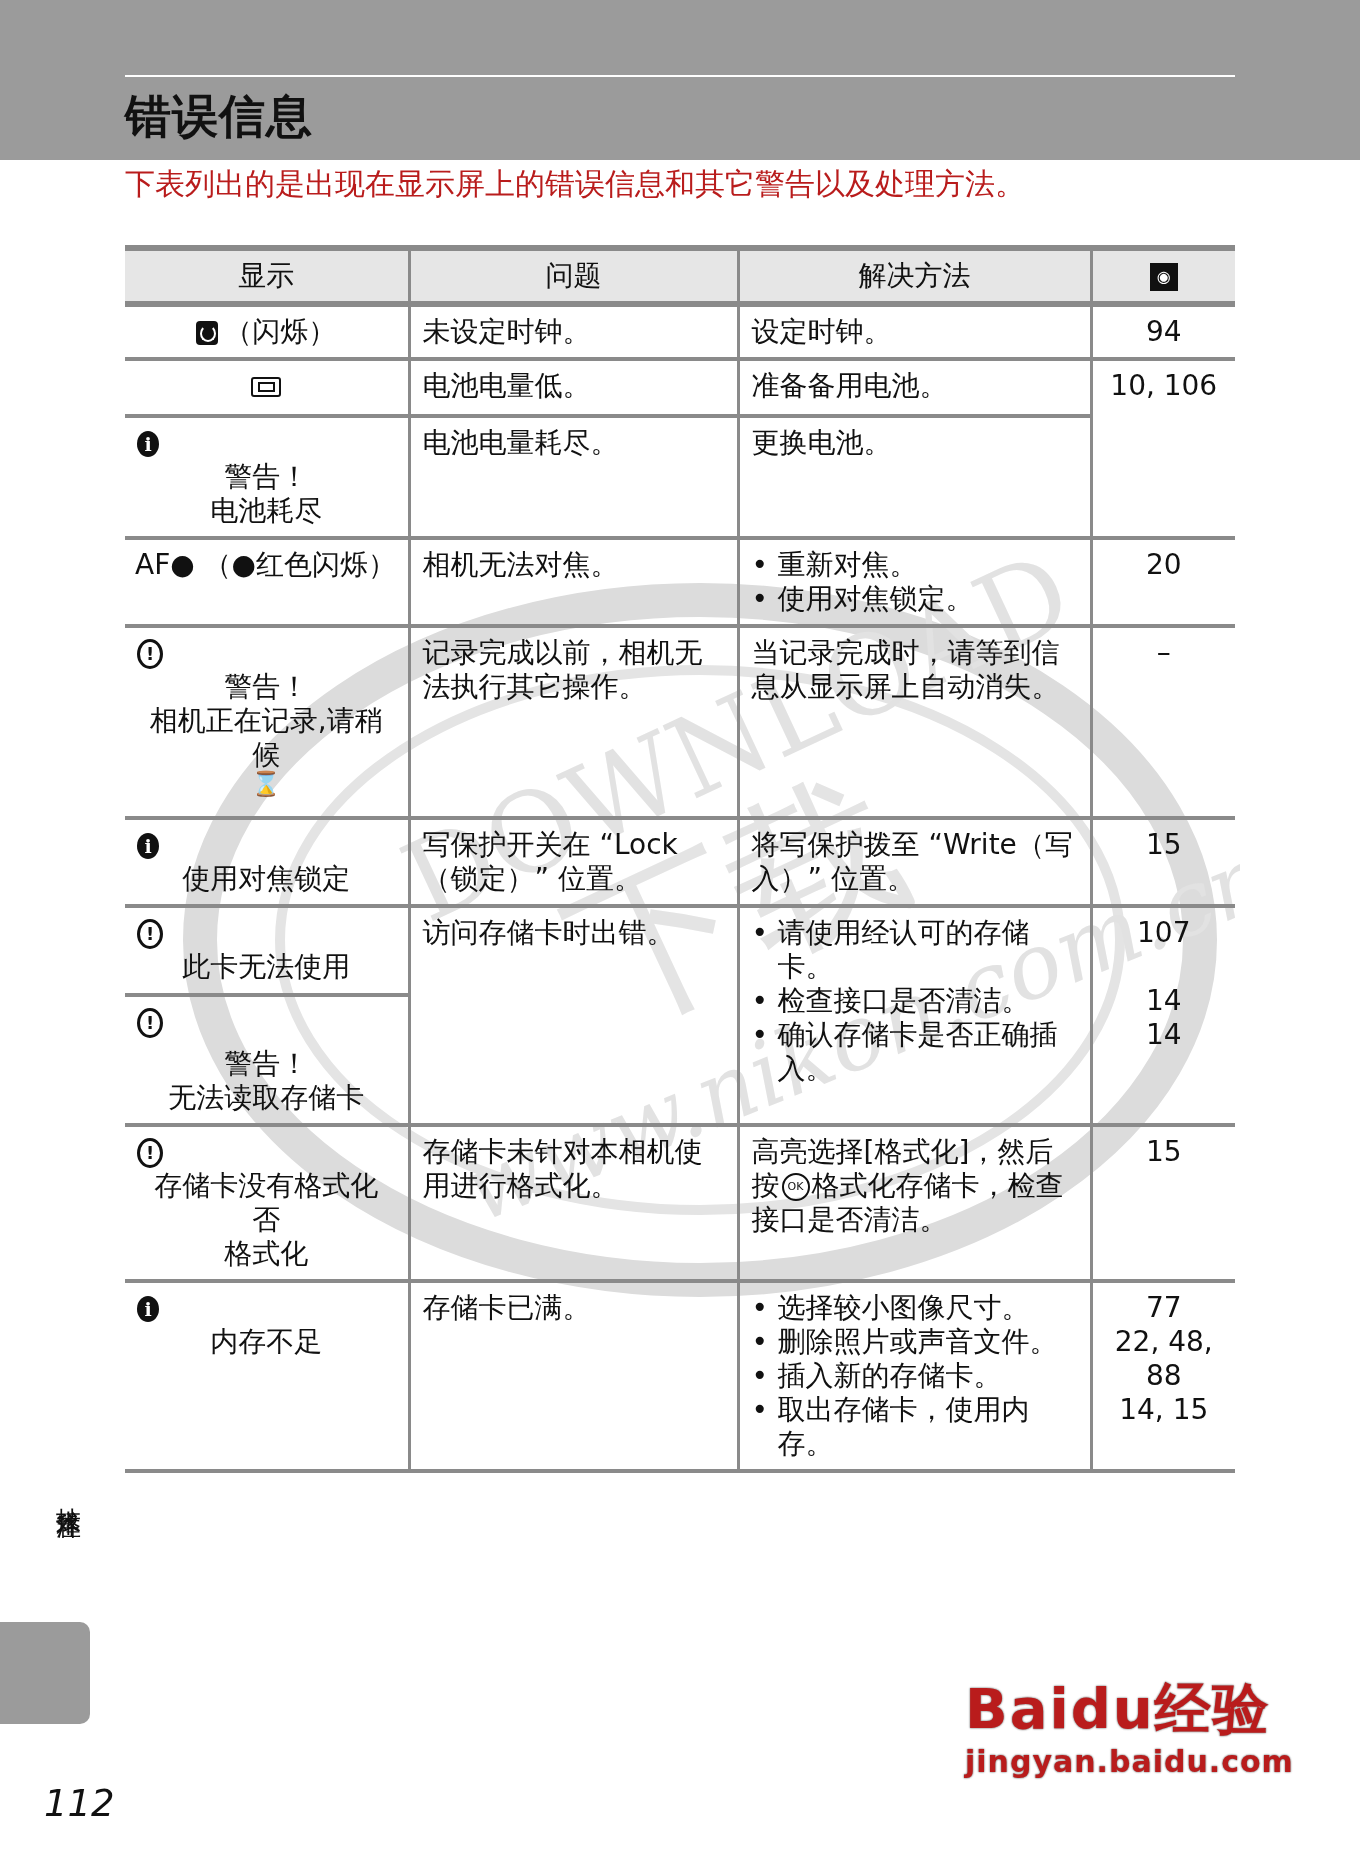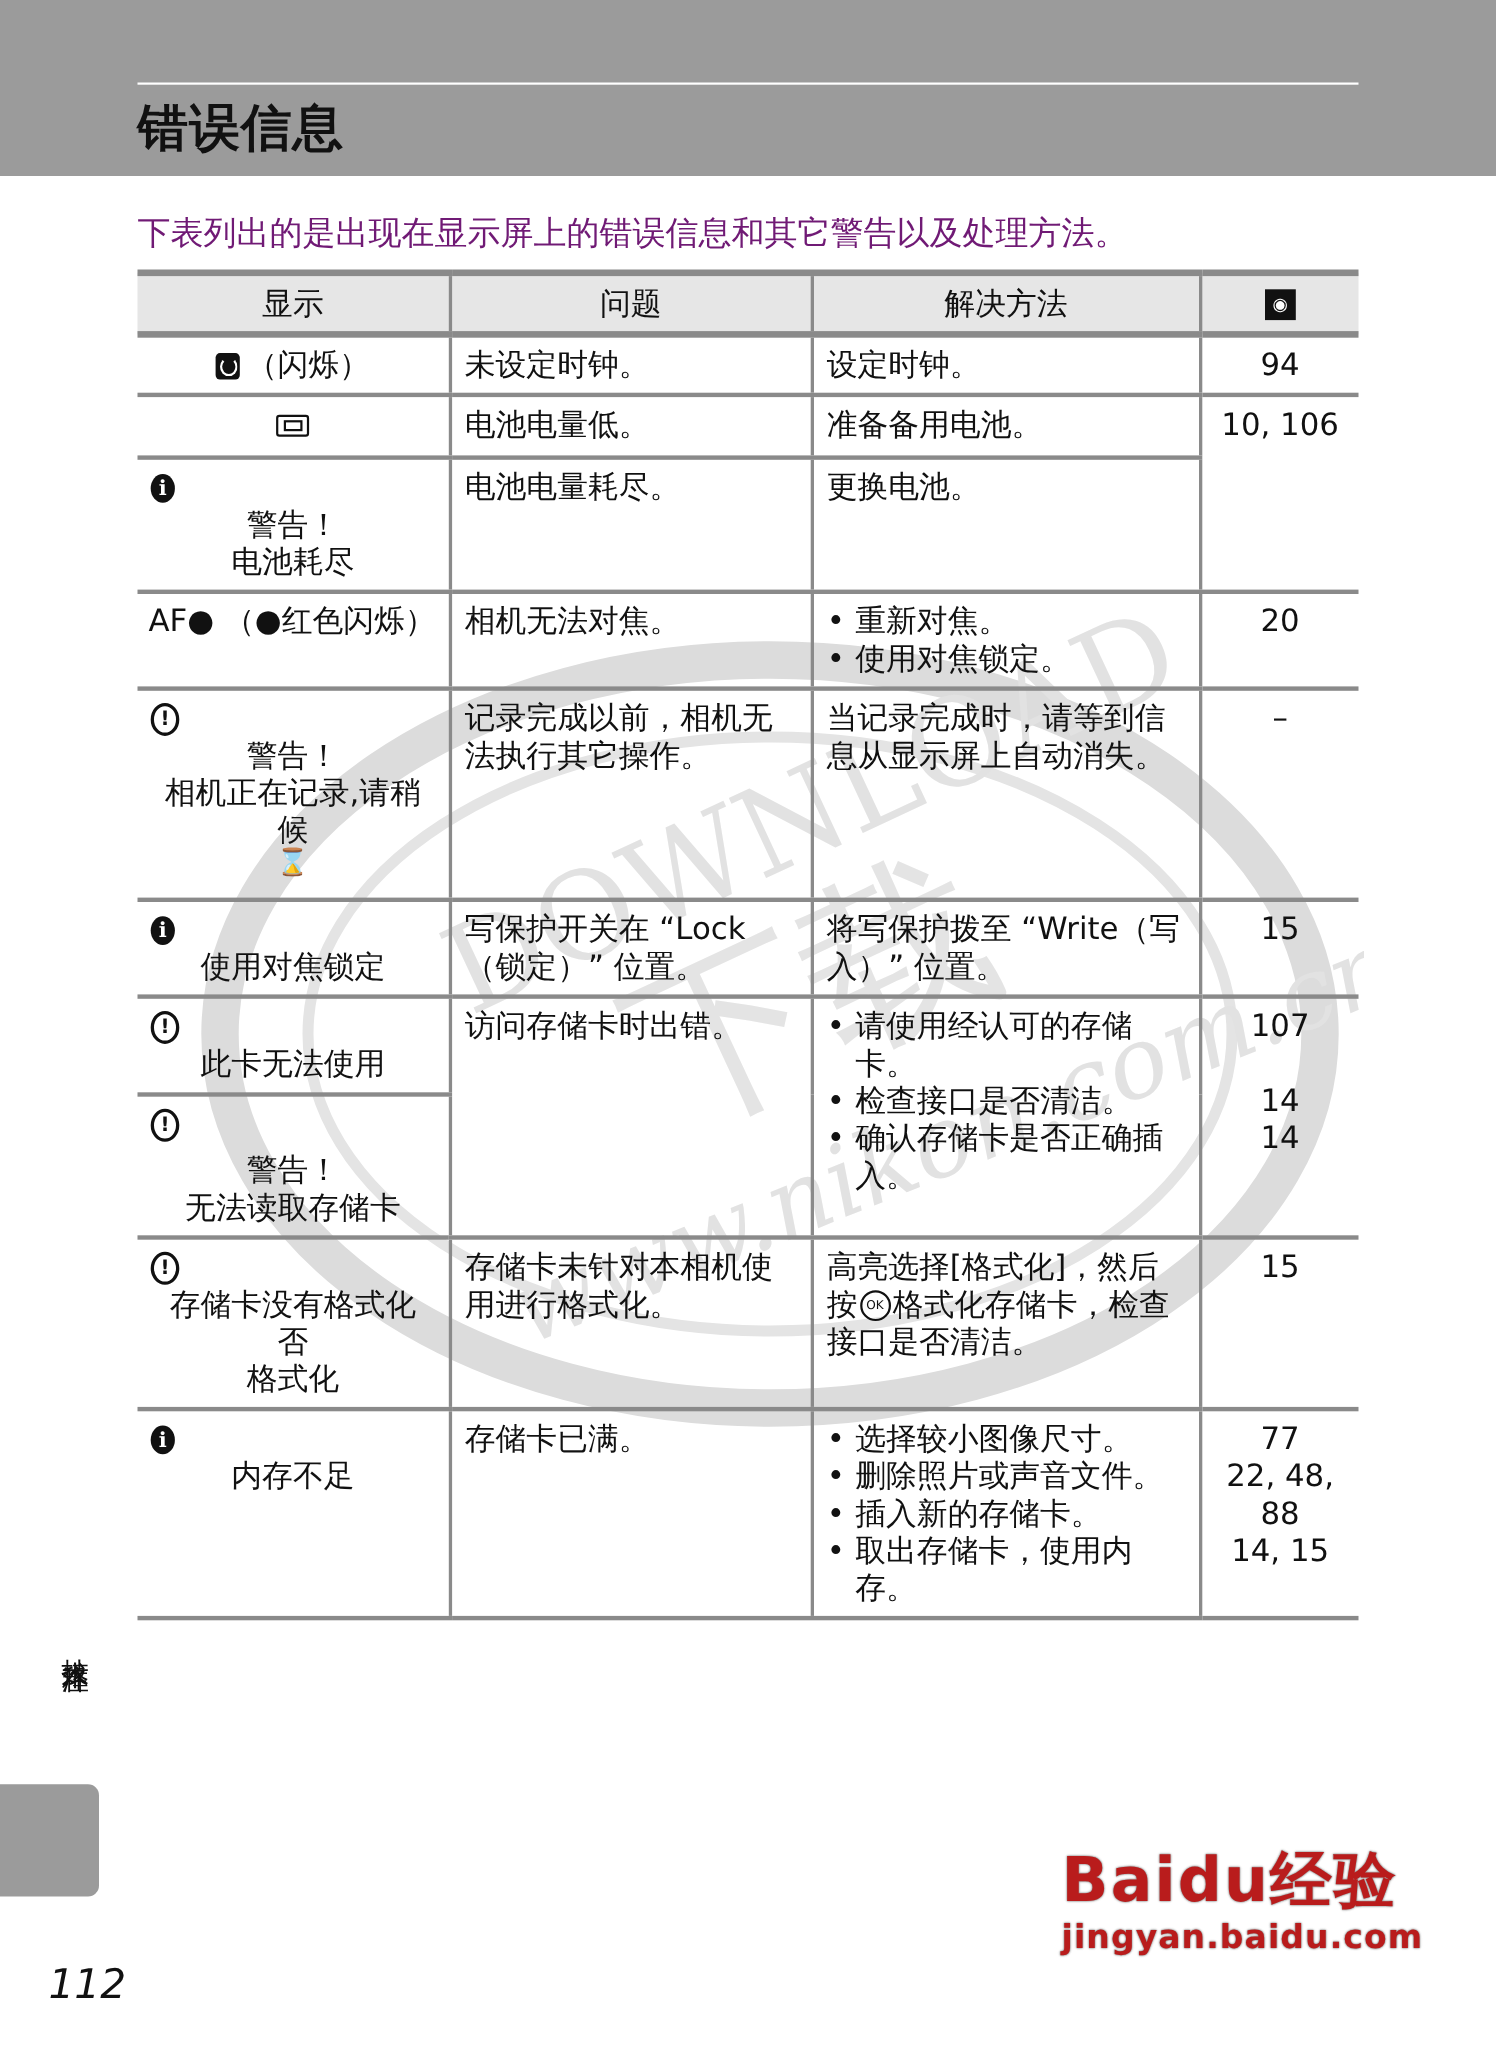--- a/index.html
+++ b/index.html
@@ -1,21 +1,21 @@
 <!DOCTYPE html>
 <html><head>
 <meta charset="utf-8">
 <style>
   html,body{margin:0;padding:0;background:#fff;}
   body{width:1360px;height:1872px;position:relative;overflow:hidden;
        font-family:"DejaVu Sans","Liberation Sans",sans-serif;color:#111;}
   .header-band{position:absolute;left:0;top:0;width:1360px;height:160px;background:#9b9b9b;}
   .header-rule{position:absolute;left:125px;top:75px;width:1110px;height:2px;background:#fff;}
   .page-title{position:absolute;left:125px;top:86px;font-size:46px;font-weight:bold;letter-spacing:1px;color:#111;}
-  .intro{position:absolute;left:125px;top:192px;font-size:30px;color:#701a75;}
+  .intro{position:absolute;left:125px;top:164px;font-size:30px;color:#b91c1c;}
   .watermark{position:absolute;left:160px;top:560px;width:1080px;height:760px;pointer-events:none;}
   table.err{position:absolute;left:125px;top:245px;width:1110px;border-collapse:collapse;table-layout:fixed;font-size:28px;}
   table.err th, table.err td{border-left:3px solid #8a8a8a;border-right:3px solid #8a8a8a;vertical-align:top;padding:0 12px;line-height:34px;}
   table.err tr > :first-child{border-left:none;}
   table.err tr > :last-child{border-right:none;}
   table.err th{background:#e6e6e6;height:50px;font-weight:normal;text-align:center;vertical-align:middle;
                border-top:6px solid #8a8a8a;border-bottom:6px solid #8a8a8a;}
   table.err td{border-bottom:4px solid #8a8a8a;padding-top:8px;padding-bottom:8px;}
   table.err tr.last td{border-bottom:4px solid #8a8a8a;}
   .c1{text-align:center;}

